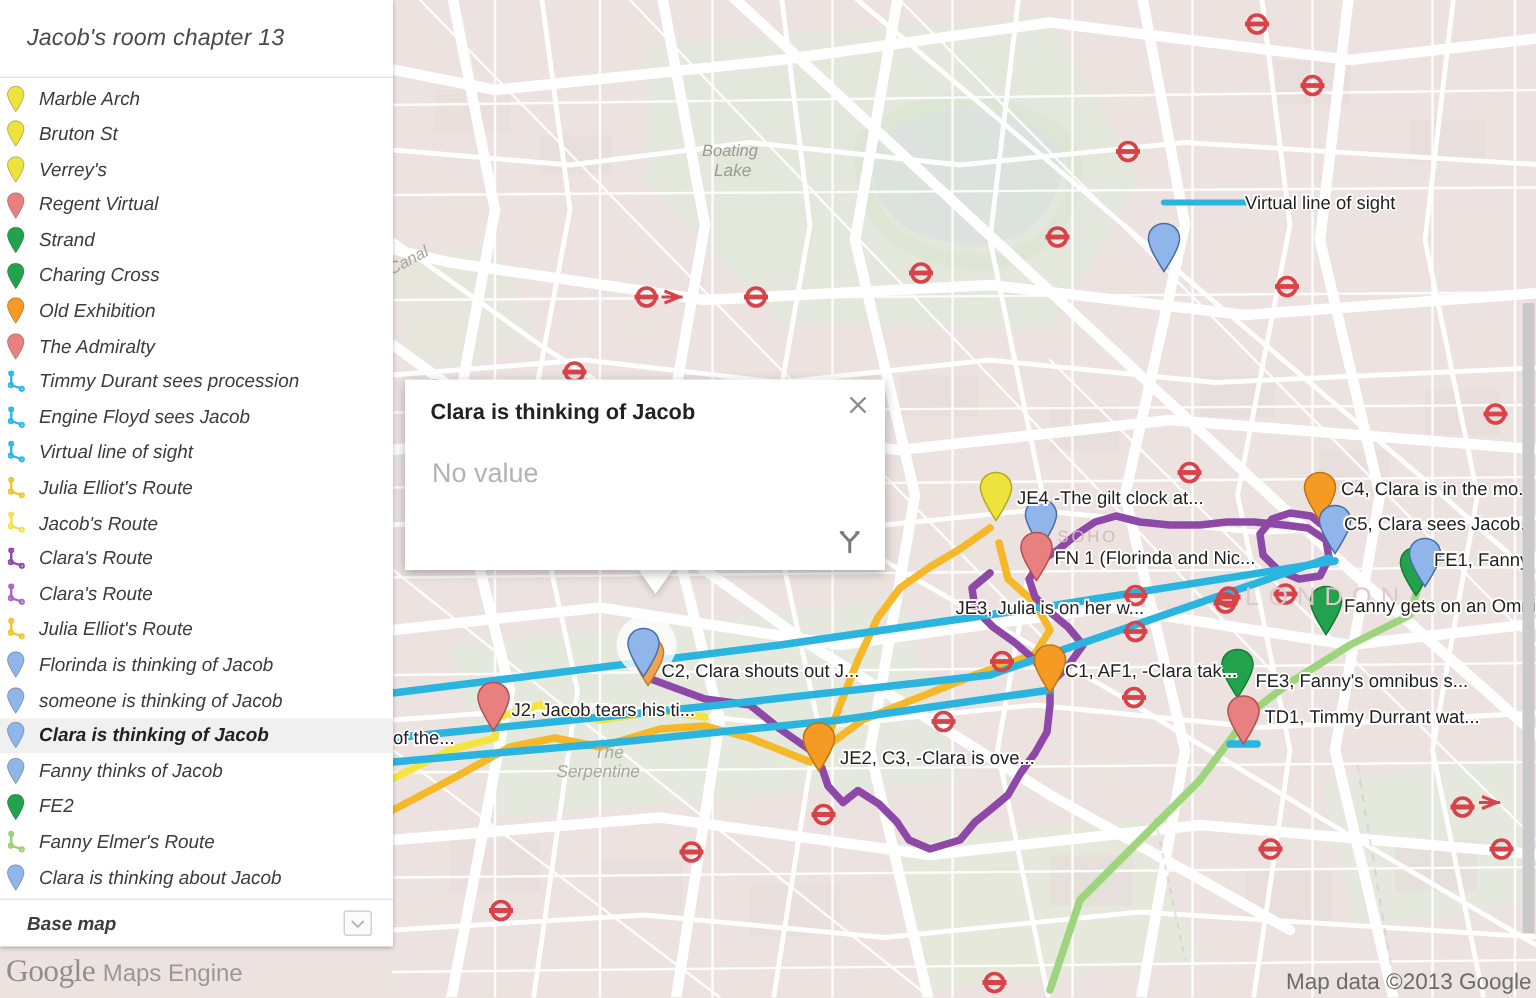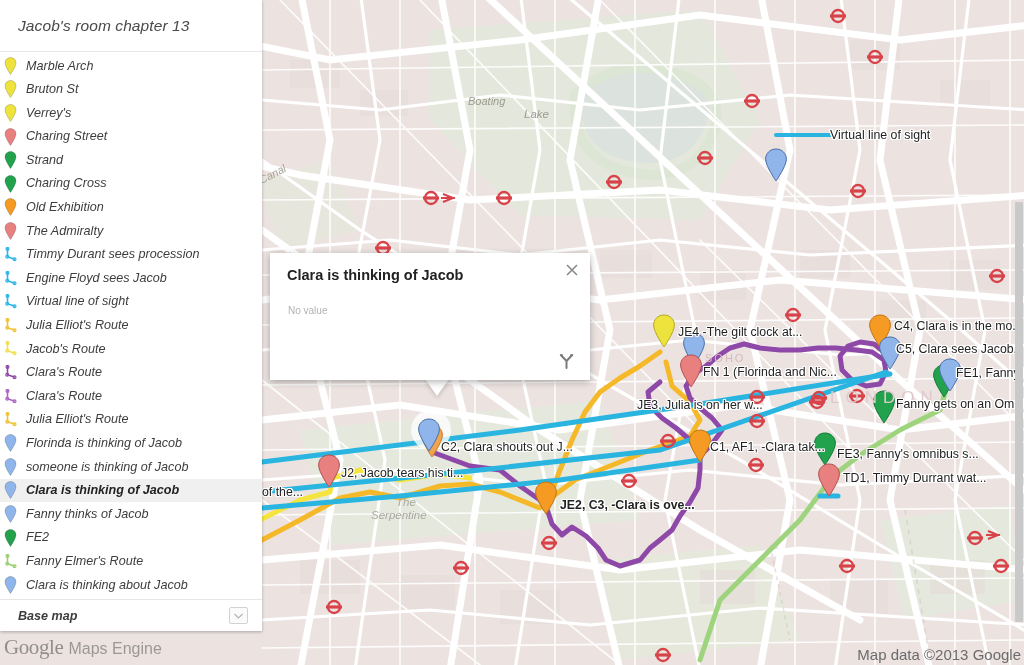--- a/index.html
+++ b/index.html
@@ -181,21 +181,21 @@
     display: flex; align-items: center; justify-content: center;
     color: #8a8a8a;
     font-size: 15px;
     line-height: 1;
     cursor: pointer;
   }
   #info-body {
     position: absolute;
     left: 18px;
     top: 52px;
-    font-size: 10px;
+    font-size: 18px;
     color: #b3b3b3;
   }
   #info-directions {
     position: absolute;
     right: 14px;
     bottom: 10px;
     width: 20px; height: 20px;
     display: flex; align-items: center; justify-content: center;
   }
   #info-tail {
@@ -386,21 +386,21 @@
 
       <g fill="none" stroke="#2ab5e0" stroke-width="5" stroke-linecap="round">
         <path d="M262 462 L520 430 L700 404 L890 374"></path>
         <path d="M262 492 L480 470 L660 450 L886 372"></path>
         <path d="M262 508 L400 496 L560 480 L700 460"></path>
         <path d="M820 496 L838 496"></path>
       </g>
     </svg>
 
     <div class="map-label" style="left:468px;top:95px;font-size:11px;color:#9b9b8f;font-style:italic;text-shadow:none;">Boating</div>
-    <div class="map-label" style="left:476px;top:108px;font-size:11.5px;color:#9b9b8f;font-style:italic;text-shadow:none;margin-left:48px;">Lake</div>
+    <div class="map-label" style="left:476px;top:108px;font-size:11.5px;color:#9b9b8f;font-style:italic;text-shadow:none;">Lake</div>
     <div class="map-label" style="left:258px;top:168px;font-size:11px;color:#a6a69a;font-style:italic;text-shadow:none;transform:rotate(-28deg);">Canal</div>
     <div class="map-label" style="left:705px;top:352px;font-size:11px;color:#d3b9bd;letter-spacing:2px;text-shadow:none;">SOHO</div>
     <div class="map-label" style="left:830px;top:388px;font-size:17px;color:#e0c9cd;letter-spacing:6px;text-shadow:none;">LONDON</div>
     <div class="map-label" style="left:396px;top:496px;font-size:11.5px;color:#a9a9a0;font-style:italic;text-shadow:none;">The</div>
     <div class="map-label" style="left:371px;top:509px;font-size:11.5px;color:#a9a9a0;font-style:italic;text-shadow:none;">Serpentine</div>
 
     <svg width="1024" height="665" style="position:absolute;left:0;top:0;pointer-events:none;">
       <g fill="none" stroke="#d8434a" stroke-width="2.4">
         <g>
             <circle cx="431" cy="198" r="6"></circle>
@@ -620,21 +620,21 @@
     <div class="map-label" style="left:703px;top:365px;">FN 1 (Florinda and Nic...</div>
     <div class="map-label" style="left:956px;top:366px;">FE1, Fanny Elm</div>
     <div class="map-label" style="left:637px;top:398px;">JE3, Julia is on her w...</div>
     <div class="map-label" style="left:896px;top:397px;">Fanny gets on an Omnib...</div>
     <div class="map-label" style="left:710px;top:440px;">C1, AF1,  -Clara tak...</div>
     <div class="map-label" style="left:837px;top:447px;">FE3, Fanny's omnibus s...</div>
     <div class="map-label" style="left:441px;top:440px;">C2, Clara shouts out J...</div>
     <div class="map-label" style="left:843px;top:471px;">TD1, Timmy Durrant wat...</div>
     <div class="map-label" style="left:341px;top:466px;">J2, Jacob tears his ti...</div>
     <div class="map-label" style="left:262px;top:485px;">of the...</div>
-    <div class="map-label" style="left:560px;top:498px;font-weight:bold;">JE2, C3, -Clara is ove...</div>
+    <div class="map-label" style="left:560px;top:498px;">JE2, C3, -Clara is ove...</div>
   </div>
 
   <div id="info-tail"></div>
   <div id="info-window">
     <div id="info-title">Clara is thinking of Jacob</div>
     <div id="info-close">
       <svg width="12" height="12" viewBox="0 0 12 12" aria-hidden="true">
         <path d="M1 1 L11 11 M11 1 L1 11" stroke="#8a8a8a" stroke-width="1.6" fill="none"></path>
       </svg>
     </div>
@@ -676,21 +676,21 @@
             </svg>
           </span>
           <span class="layer-label">Verrey's</span>
         </div>
         <div class="layer-item">
           <span class="layer-icon">
             <svg viewBox="0 0 24 34" width="13" height="18" aria-hidden="true">
               <path d="M12 1 C6 1 1.6 5.4 1.6 11.2 C1.6 18 12 33 12 33 C12 33 22.4 18 22.4 11.2 C22.4 5.4 18 1 12 1 Z" fill="#e98080" stroke="rgba(0,0,0,0.28)" stroke-width="1.2"></path>
             </svg>
           </span>
-          <span class="layer-label">Charing Street</span>
+          <span class="layer-label">Regent Virtual</span>
         </div>
         <div class="layer-item">
           <span class="layer-icon">
             <svg viewBox="0 0 24 34" width="13" height="18" aria-hidden="true">
               <path d="M12 1 C6 1 1.6 5.4 1.6 11.2 C1.6 18 12 33 12 33 C12 33 22.4 18 22.4 11.2 C22.4 5.4 18 1 12 1 Z" fill="#23a24d" stroke="rgba(0,0,0,0.28)" stroke-width="1.2"></path>
             </svg>
           </span>
           <span class="layer-label">Strand</span>
         </div>
         <div class="layer-item">

